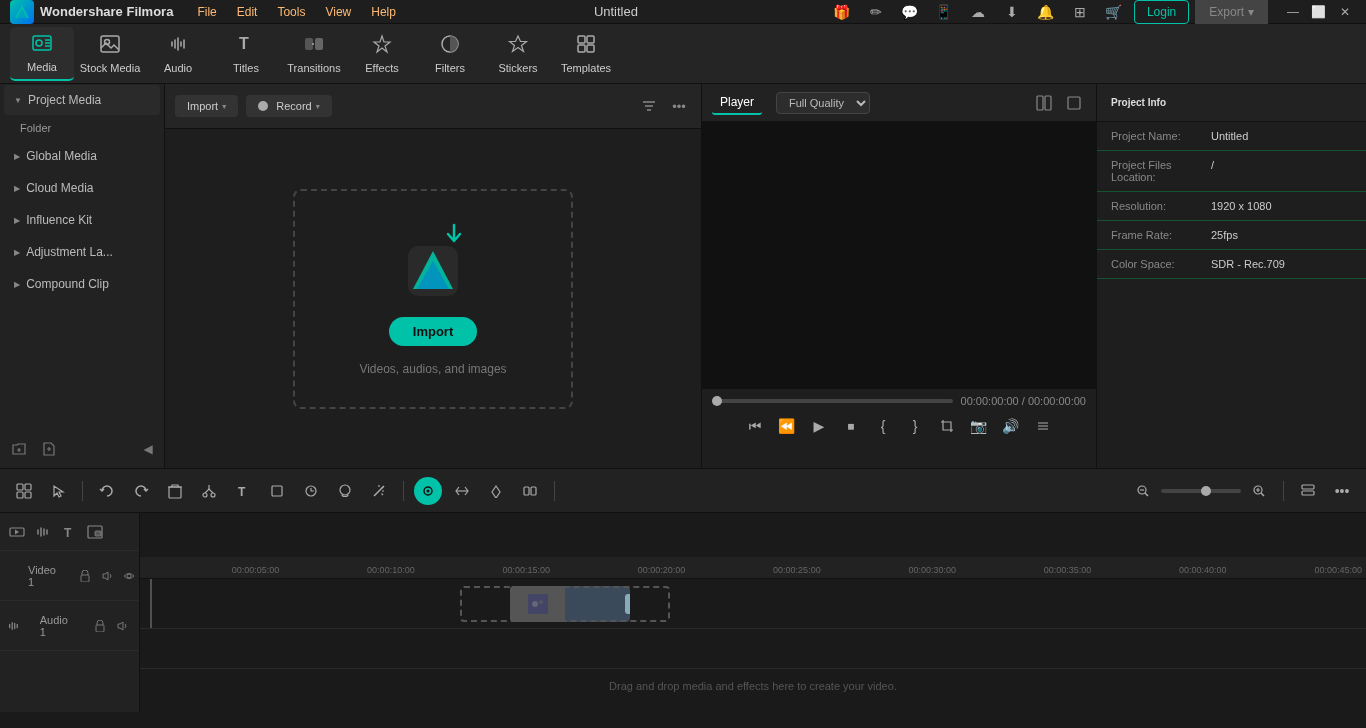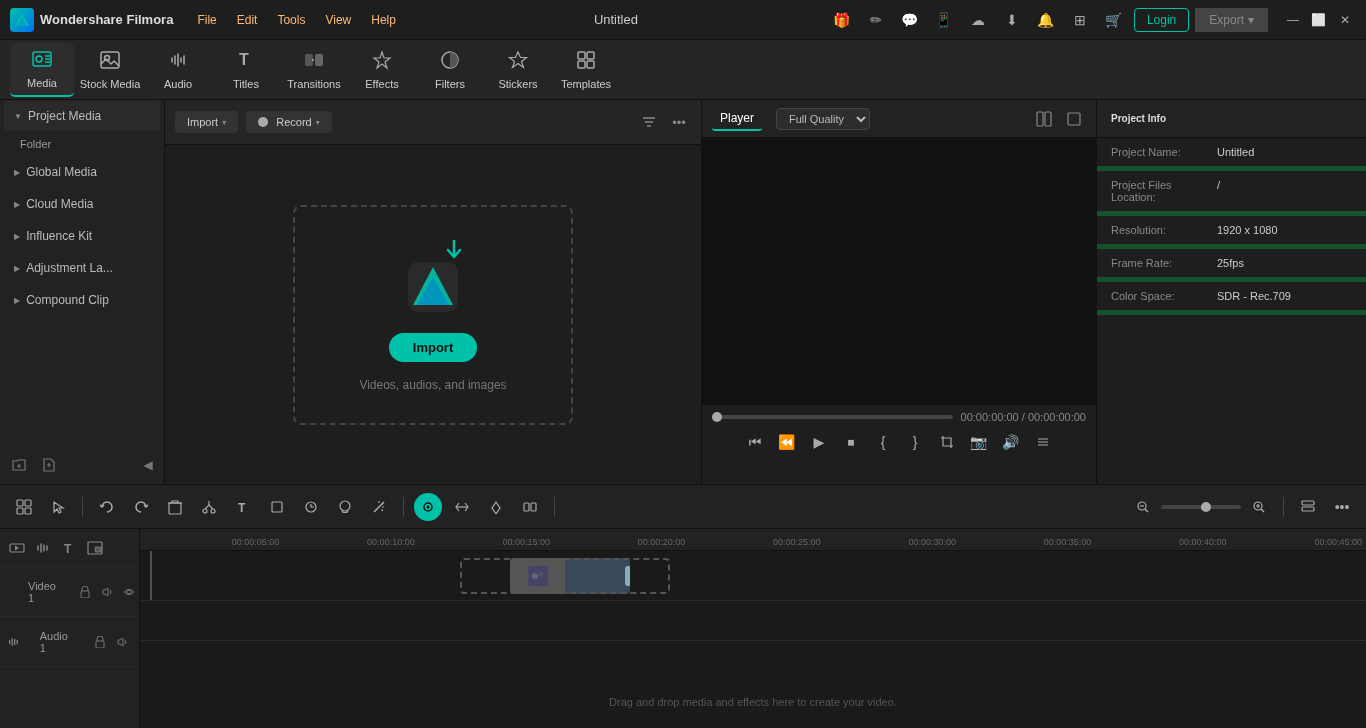--- a/index.html
+++ b/index.html
@@ -8,21 +8,21 @@
       height: 728px;
       background: #1a1a1a;
       color: #ccc;
       font-family: 'Segoe UI', Arial, sans-serif;
       font-size: 12px;
       overflow: hidden;
     }
 
     
     .titlebar {
-      height: 40px;
+      height: 24px;
       background: #1e1e1e;
       display: flex;
       align-items: center;
       padding: 0 10px;
       border-bottom: 1px solid #111;
     }
     .titlebar-logo {
       display: flex;
       align-items: center;
       gap: 6px;
@@ -404,22 +404,21 @@
       align-items: center;
       padding: 0 14px;
       border-bottom: 1px solid #111;
       font-size: 10px;
       color: #ddd;
       font-weight: 600;
     }
     .info-row {
       display: flex;
       padding: 8px 14px;
-      border-bottom: 5px solid #14532d;
-      gap: 6px;
+      border-bottom: 1px solid #14532d;
     }
     .info-label {
       color: #888;
       font-size: 11px;
       width: 100px;
       flex-shrink: 0;
     }
     .info-value {
       color: #ccc;
       font-size: 11px;
@@ -524,20 +523,21 @@
     }
     .timeline-ruler {
       height: 22px;
       background: #222;
       border-bottom: 1px solid #111;
       display: flex;
       align-items: flex-end;
       padding: 0 4px;
       padding-bottom: 3px;
       position: relative;
+      margin-top: 44px;
     }
     .ruler-marks {
       display: flex;
       width: 100%;
       justify-content: space-between;
       font-size: 9px;
       color: #666;
     }
     .track-row {
       height: 50px;

